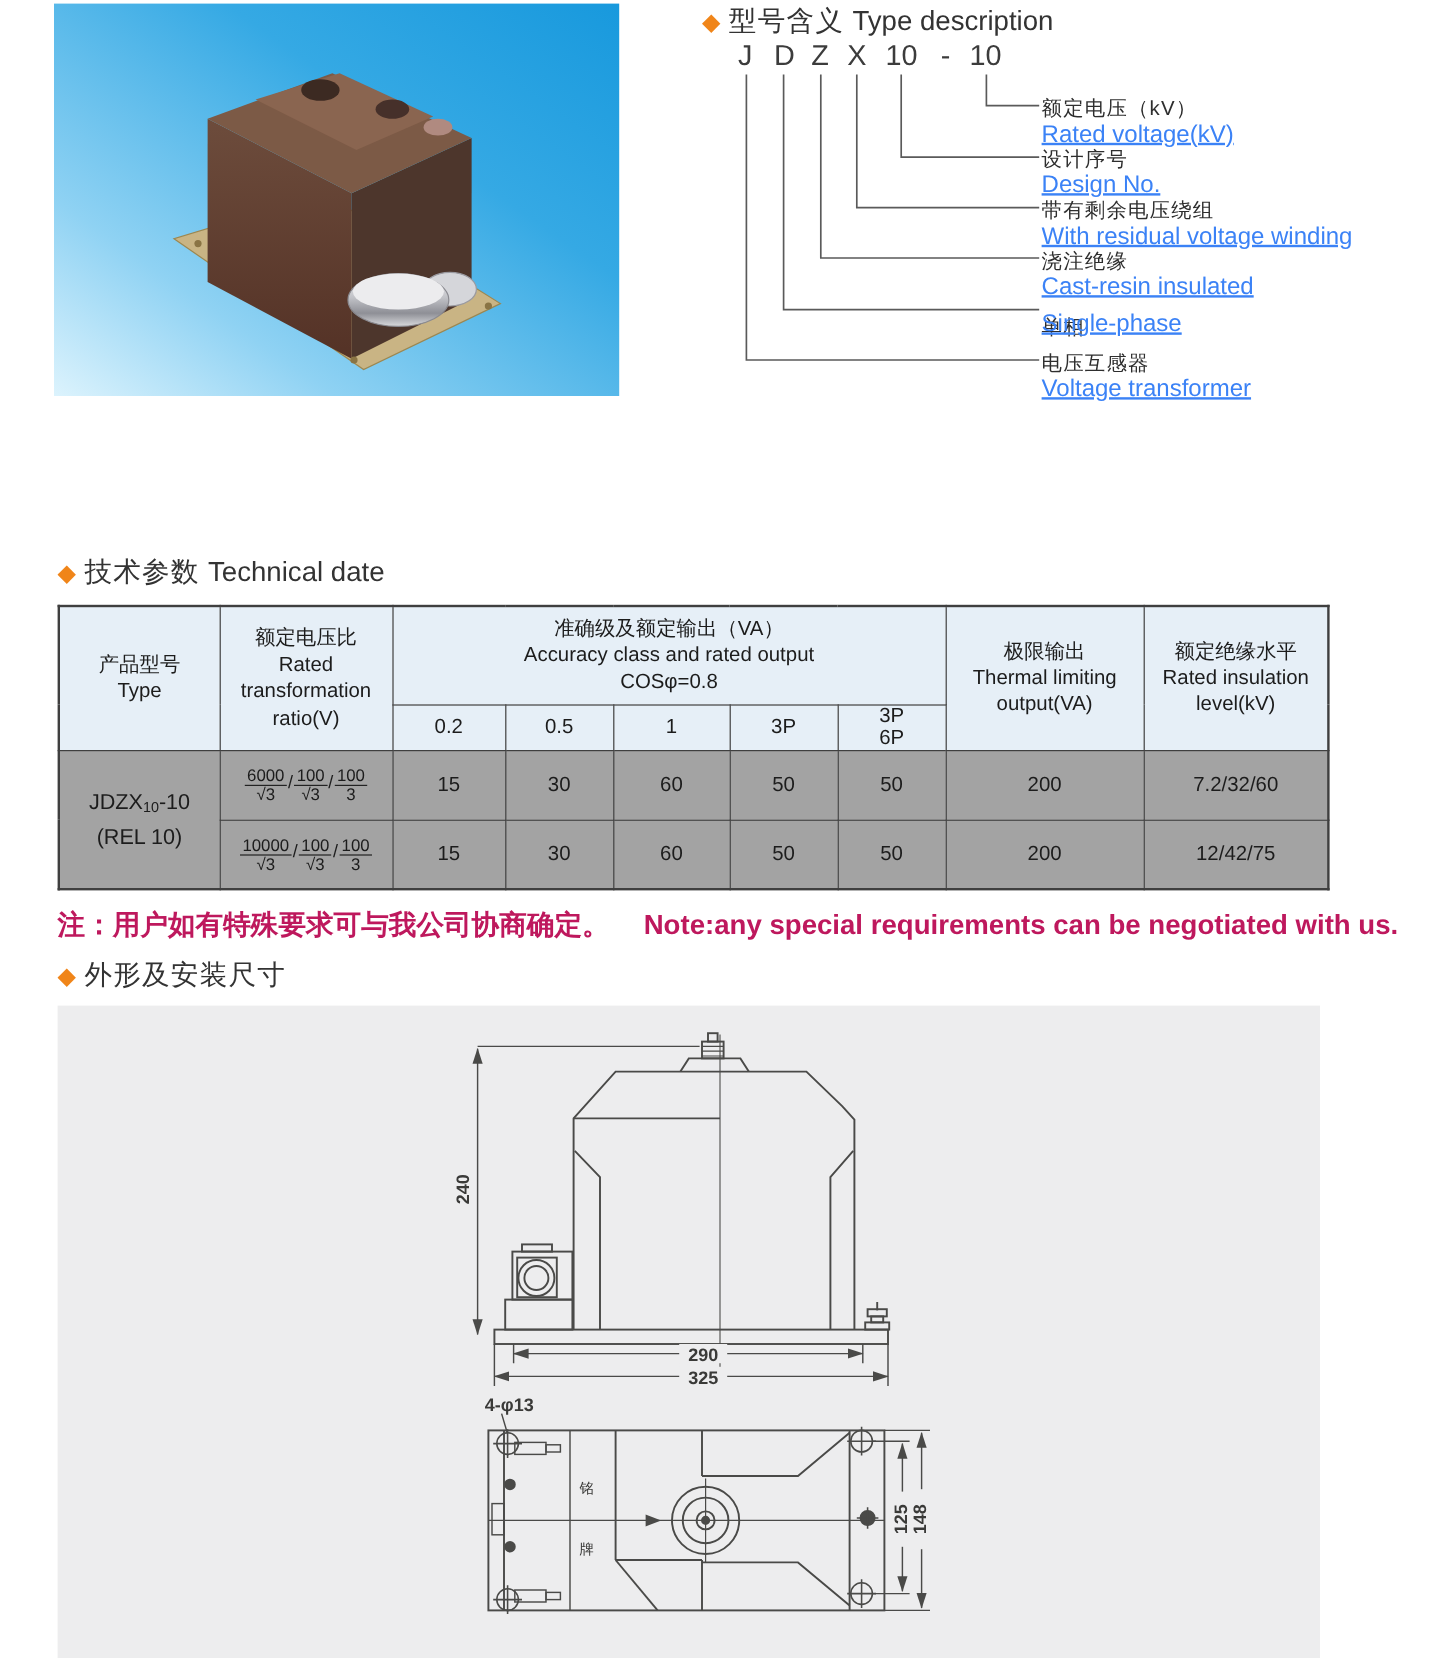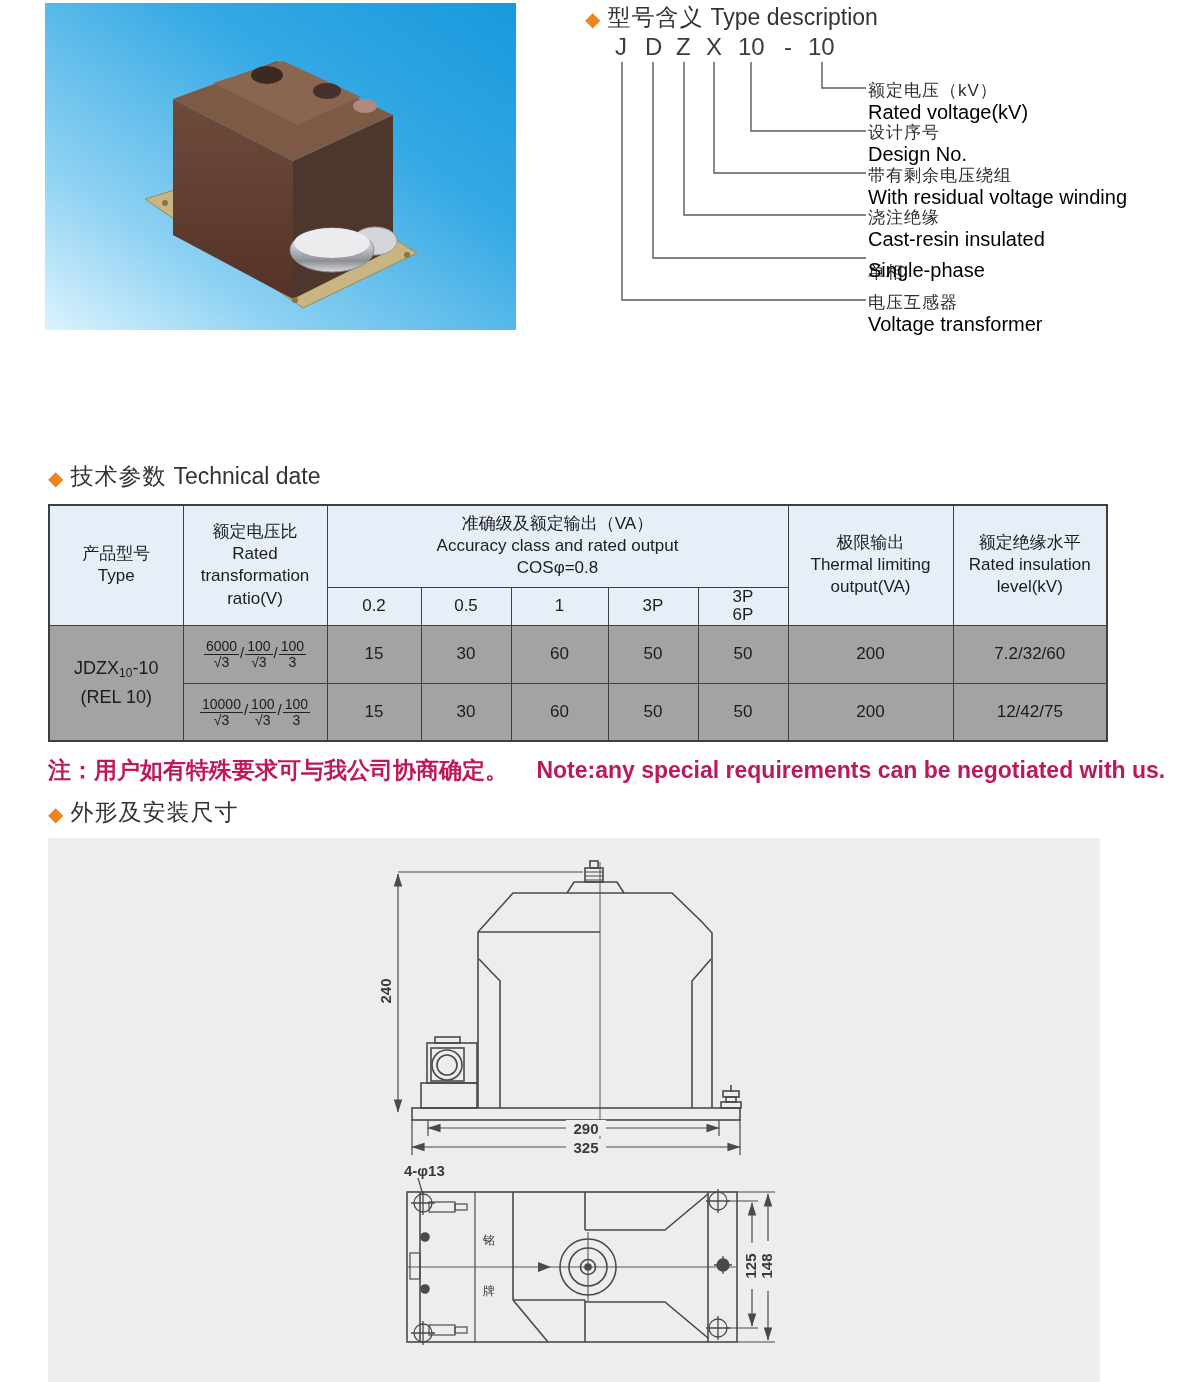--- a/index.html
+++ b/index.html
@@ -12,21 +12,21 @@
   
   .sec-title{display:flex;align-items:center;gap:7px;font-size:23px;color:#333;}
   .diamond{color:#f08519;font-size:20px;line-height:1;transform:translateY(1px);}
   .sec-title .zh{letter-spacing:1px;}
   
   .photo{left:45px;top:3px;width:471px;height:327px;
     background:linear-gradient(215deg,#1899dd 0%,#35a9e4 35%,#8fd2f3 75%,#dcf3fd 100%);}
   
   .code-char{position:absolute;top:33px;font-size:24px;color:#3c3c3c;}
   .tlabel-zh{position:absolute;left:868px;font-size:17px;color:#2e2e2e;white-space:nowrap;letter-spacing:1px;}
-  .tlabel-en{position:absolute;left:868px;font-size:20px;color:#000000;white-space:nowrap;}
+  .tlabel-en{position:absolute;left:868px;font-size:20px;color:#3b82f6;white-space:nowrap;text-decoration:underline;}
   
   table.tech{border-collapse:collapse;table-layout:fixed;width:1058px;border:2px solid #3f3f3f;}
   table.tech th,table.tech td{border:1px solid #3f3f3f;text-align:center;vertical-align:middle;
     font-weight:400;padding:0;color:#1c1c1c;line-height:1.3;}
   table.tech thead th{background:#e6eff7;font-size:17px;}
   table.tech td{font-size:17px;background:#a3a3a3;}
   .frac{display:inline-block;vertical-align:middle;text-align:center;font-size:14px;line-height:1.05;}
   .frac .n{display:block;border-bottom:1.4px solid #222;padding:0 2px;}
   .frac .d{display:block;}
   .fsep{display:inline-block;vertical-align:middle;font-size:15px;margin:0 1px;transform:translateY(-2px);}

